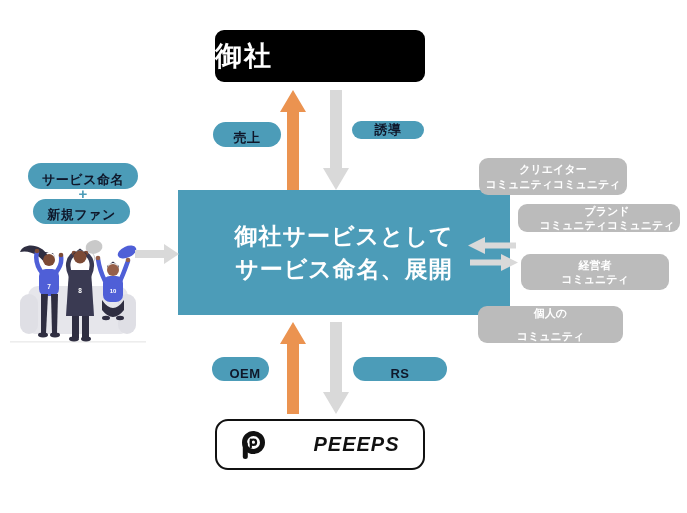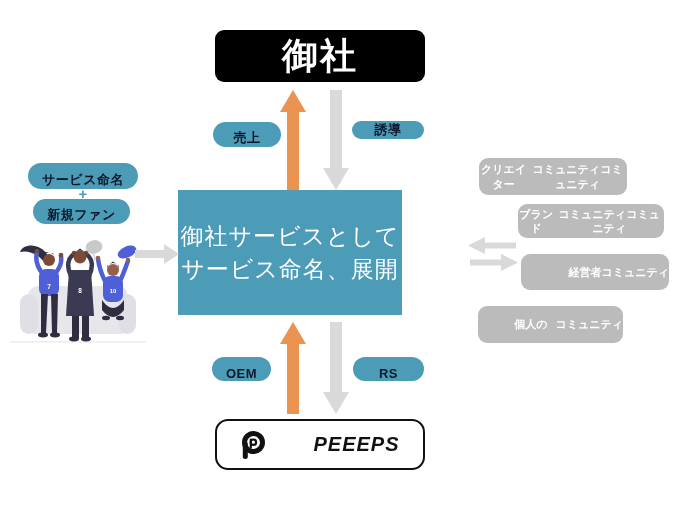--- a/index.html
+++ b/index.html
@@ -14,66 +14,66 @@
   html,body{margin:0;padding:0;background:#fff;}
   body{font-family:"Liberation Sans","DejaVu Sans",sans-serif;}
   .canvas{
     position:relative;width:687px;height:513px;background:#fff;overflow:hidden;
   }
   .abs{position:absolute;}
 
   
   .black-box{
     left:215px;top:30px;width:210px;height:52px;background:var(--ink);
-    border-radius:9px;display:flex;align-items:center;justify-content:center;
-    color:#fff;font-size:36px;font-weight:800;letter-spacing:2px;
+    border-radius:9px;display:flex;align-items:center;
+    color:#fff;font-size:27px;font-weight:800;letter-spacing:2px;
   }
 
   
   .center-box{
-    left:178px;top:190px;width:224px;height:125px;background:var(--teal);
+    left:178px;top:190px;width:332px;height:125px;background:var(--teal);
     display:flex;flex-direction:column;align-items:center;justify-content:center;
-    color:#fff;font-size:23px;font-weight:400;line-height:33px;letter-spacing:1px;
+    color:#fff;font-size:23px;font-weight:700;line-height:33px;letter-spacing:1px;
   }
 
   
   .peeeps-box{
     left:215px;top:419px;width:210px;height:51px;background:#fff;
     border:2.5px solid #111;border-radius:13px;box-sizing:border-box;
     display:flex;align-items:center;justify-content:center;gap:7px;
   }
   .peeeps-text{
     font-size:20px;font-weight:800;font-style:italic;color:#111;letter-spacing:1px;margin-left:40px;
   }
 
   
   .pill{
     background:var(--teal);color:#0f172a;font-weight:700;font-size:13px;
     border-radius:13px;display:flex;align-items:flex-end;justify-content:center;
     letter-spacing:0.5px;
   }
   .pill-sales{left:213px;top:122px;width:68px;height:25px;}
   .pill-guidance{left:352px;top:121px;width:72px;height:18px;}
-  .pill-oem{left:212px;top:357px;width:59px;height:24px;}
-  .pill-rs{left:353px;top:357px;width:71px;height:24px;}
+  .pill-oem{left:212px;top:357px;width:48px;height:24px;padding-left:9px;}
+  .pill-rs{left:353px;top:357px;width:94px;height:24px;}
   .pill-existing{left:28px;top:163px;width:110px;height:26px;}
   .pill-newfans{left:33px;top:199px;width:97px;height:25px;}
   .plus-sign{
     left:70px;top:186px;width:26px;height:15px;display:flex;align-items:center;justify-content:center;
     color:var(--teal);font-weight:800;font-size:15px;
   }
 
   
   .cbox{
     background:var(--community-gray);color:#fff;border-radius:9px;
-    display:flex;flex-direction:row;align-items:center;justify-content:flex-end;
+    display:flex;flex-direction:column;align-items:center;justify-content:center;
     font-size:11px;font-weight:700;line-height:1.3;text-align:center;
   }
   .cbox-0{left:479px;top:158px;width:148px;height:37px;}
-  .cbox-1{left:518px;top:204px;width:146px;height:34px;}
+  .cbox-1{left:518px;top:204px;width:146px;height:28px;padding-left:16px;}
   .cbox-2{left:521px;top:254px;width:148px;height:36px;}
   .cbox-3{left:478px;top:306px;width:145px;height:37px;gap:8px;}
 
   .fill-orange{fill:var(--orange);}
   .fill-gray{fill:var(--arrow-gray);}
   .jersey{fill:#fff;font-family:"Liberation Sans","DejaVu Sans",sans-serif;font-weight:700;}
 </style>
 </head>
 <body>
 

